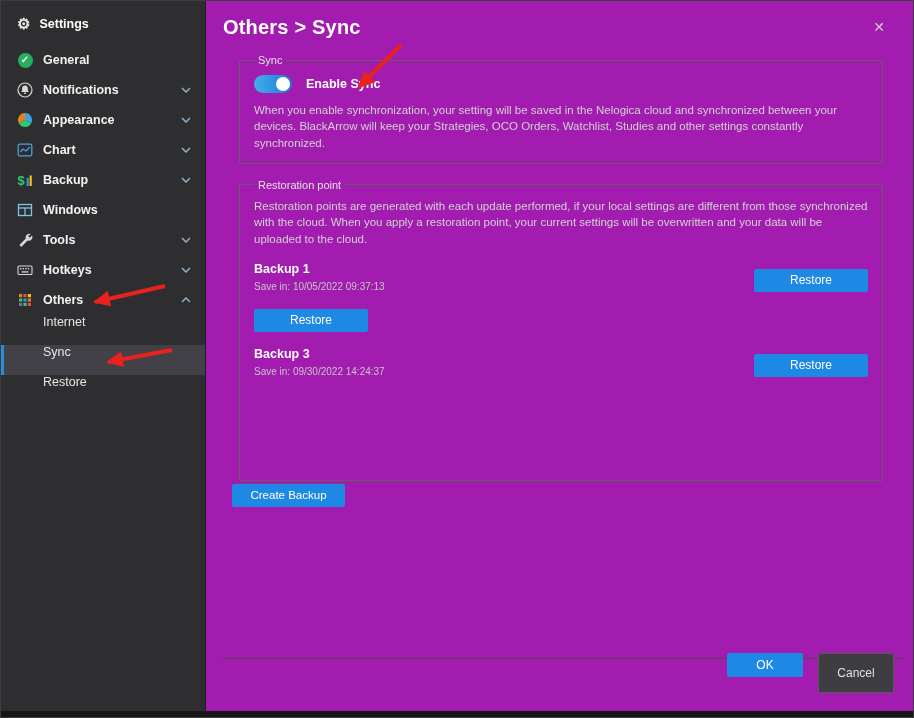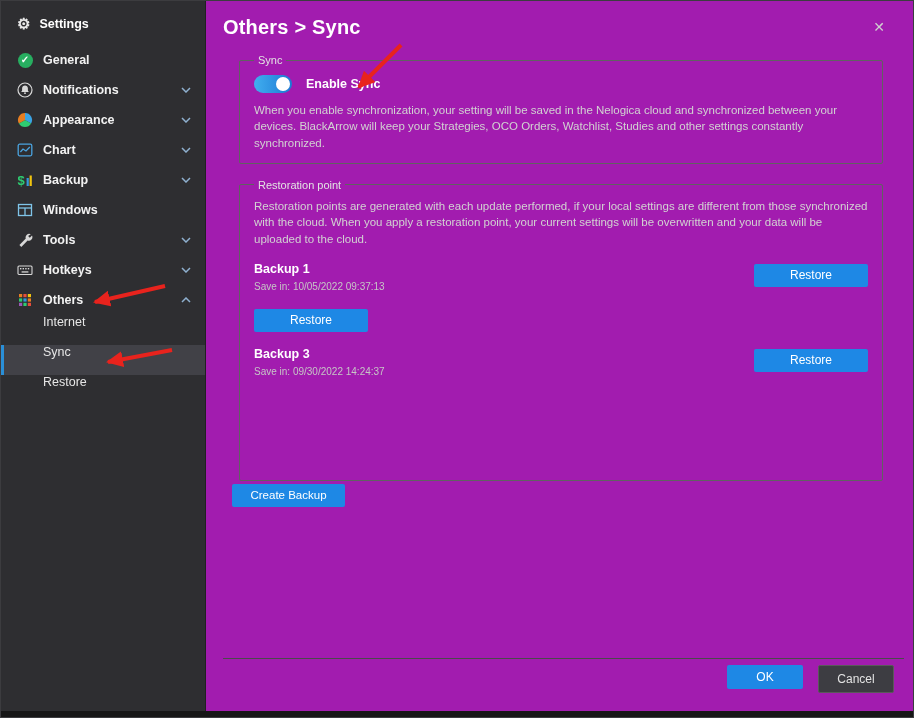--- a/index.html
+++ b/index.html
@@ -34,31 +34,31 @@
   fieldset.group { width:644px; margin:15px 0 0 16px; border:1px solid #616161; border-radius:2px; padding:5px 12px 12px; }
   fieldset.group legend { font-size:11px; color:#e3e3e3; padding:0 4px; margin-left:2px; }
 
   .toggle-row { display:flex; align-items:center; gap:14px; margin:4px 0 9px 2px; }
   .toggle { width:38px; height:18px; border-radius:10px; background:linear-gradient(90deg,#41aeef,#1b79d4); position:relative; cursor:pointer; flex:none; }
   .toggle .knob { position:absolute; top:2px; right:2.5px; width:14px; height:14px; border-radius:50%; background:#ffffff; }
   .toggle-label { font-size:12.5px; font-weight:700; color:#ffffff; }
   .desc { font-size:11.5px; color:#d2d2d2; line-height:1.42; margin:2px 2px 0; }
 
   .restoration { min-height:302px; }
-  .backup-row { display:flex; justify-content:space-between; align-items:flex-start; margin:15px 2px 0; }
+  .backup-row { display:flex; justify-content:space-between; align-items:flex-end; margin:15px 2px 0; }
   .backup-name { font-size:12.5px; font-weight:700; color:#ffffff; }
   .backup-date { font-size:10px; color:#c6c6c6; margin-top:5px; }
   .restore-btn { width:114px; height:23px; background:#1e88e5; color:#fff; font-size:12px; border:none; border-radius:2px; cursor:pointer; font-family:inherit; margin-top:2px; }
 
   .create-btn { margin:3px 0 0 9px; width:113px; height:23px; background:#1e88e5; color:#fff; font-size:11.5px; border:none; border-radius:2px; cursor:pointer; font-family:inherit; }
 
   .footer-divider { position:absolute; left:17px; right:9px; bottom:54px; height:1px; background:#4a4a4a; }
   .footer { position:absolute; right:19px; bottom:20px; display:flex; gap:15px; }
   .ok-btn { width:76px; height:24px; background:#1e88e5; color:#fff; border:none; border-radius:2px; font-size:12px; cursor:pointer; font-family:inherit; }
-  .cancel-btn { width:76px; height:28px; background:#3d3d42; color:#e2e2e2; border:1px solid #5a5a5a; border-radius:2px; font-size:12px; cursor:pointer; font-family:inherit; }
+  .cancel-btn { width:76px; height:40px; background:#3d3d42; color:#e2e2e2; border:1px solid #5a5a5a; border-radius:2px; font-size:12px; cursor:pointer; font-family:inherit; }
 
   .bottom-edge { position:absolute; left:0; right:0; bottom:0; height:6px; background:#161616; }
   .arrows { position:absolute; left:0; top:0; pointer-events:none; z-index:20; }
 </style>
 </head>
 <body>
 
 <div class="window">
 
   <aside class="sidebar">

